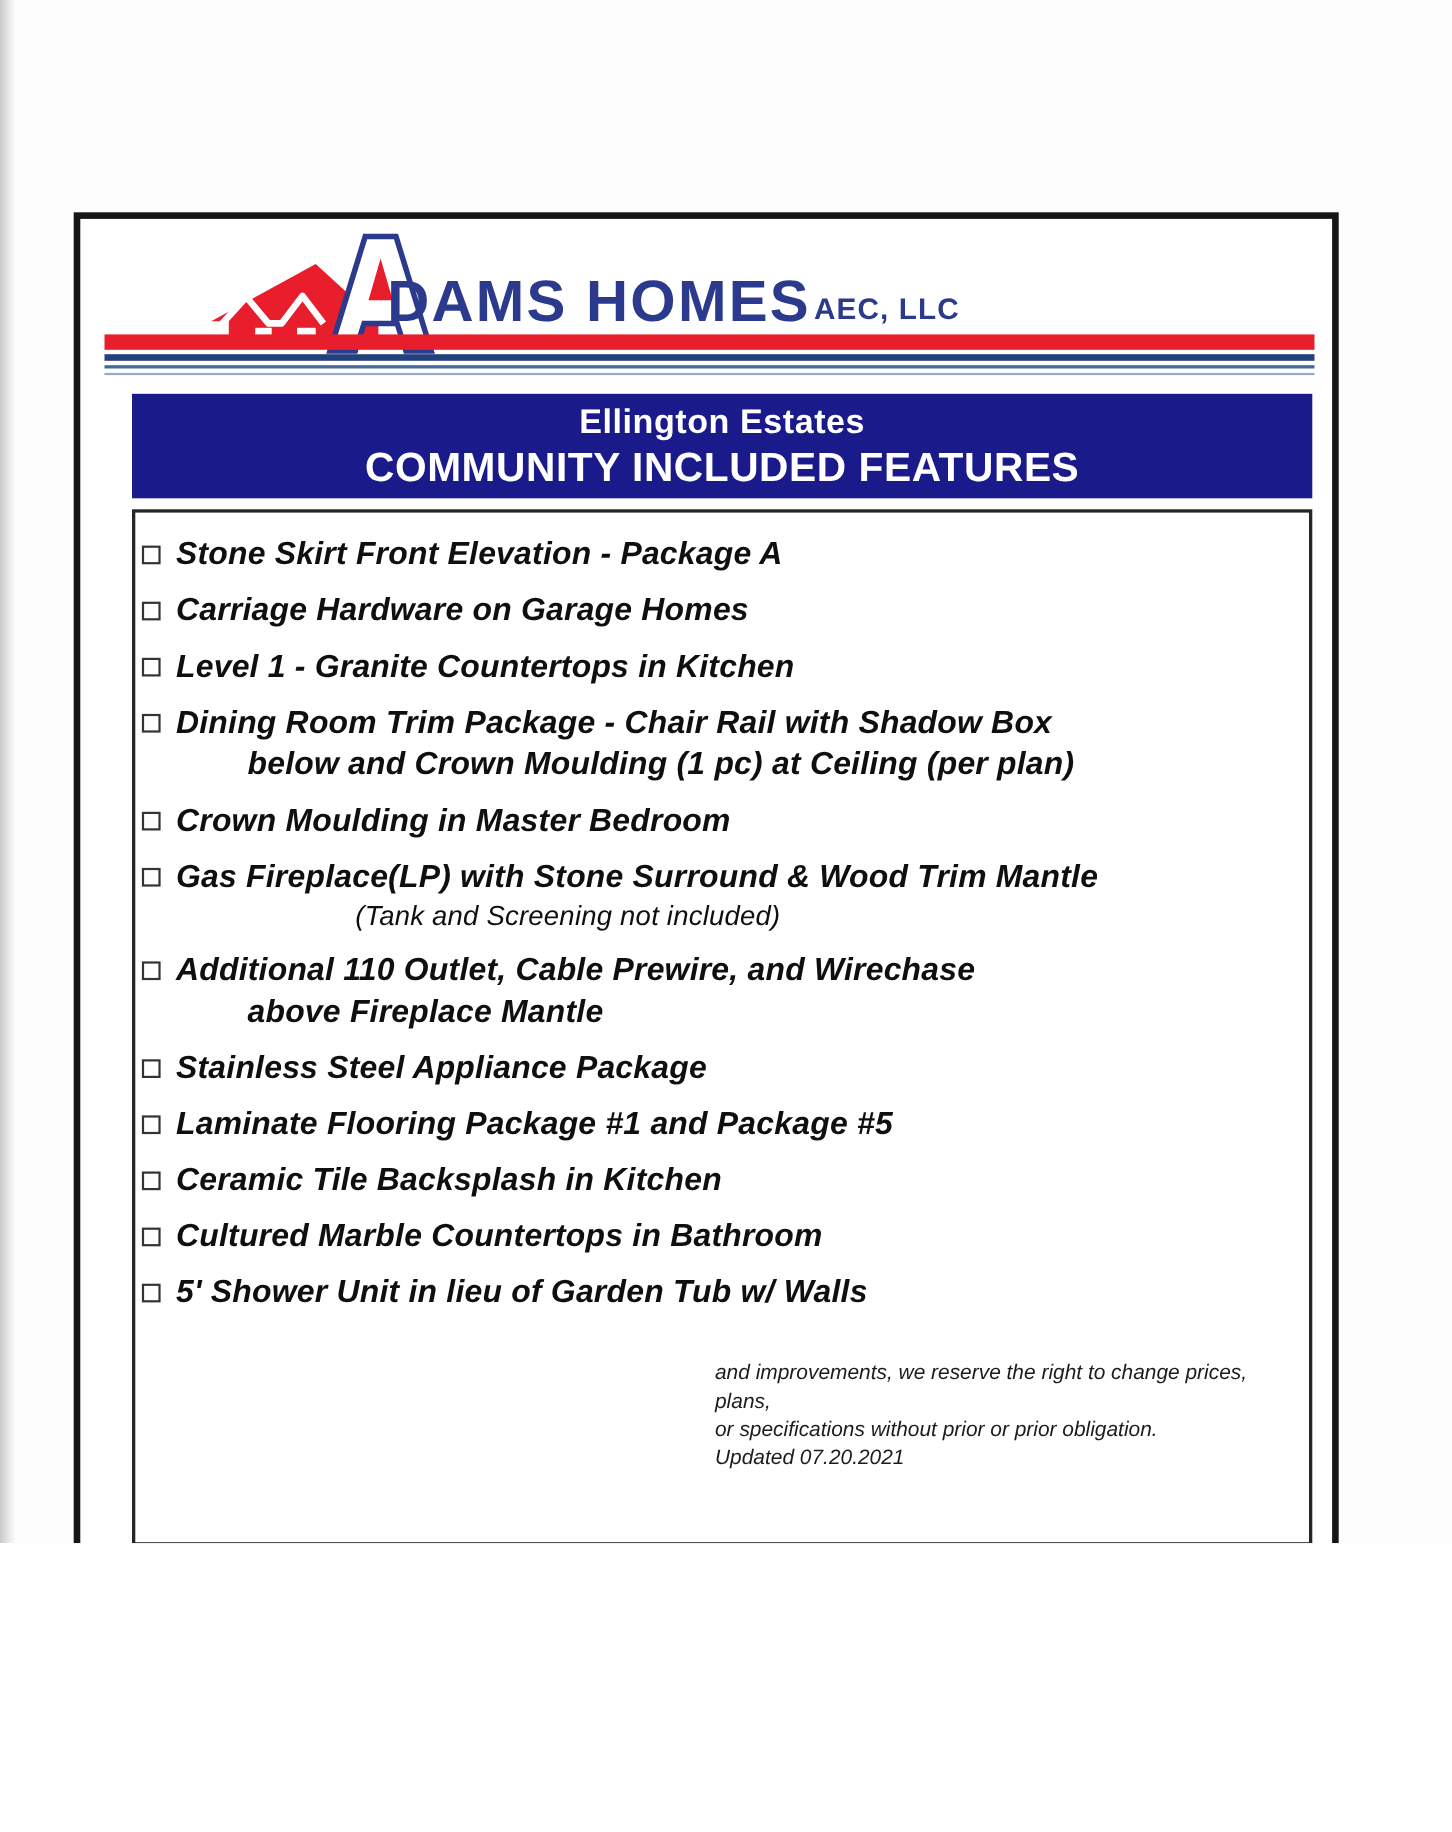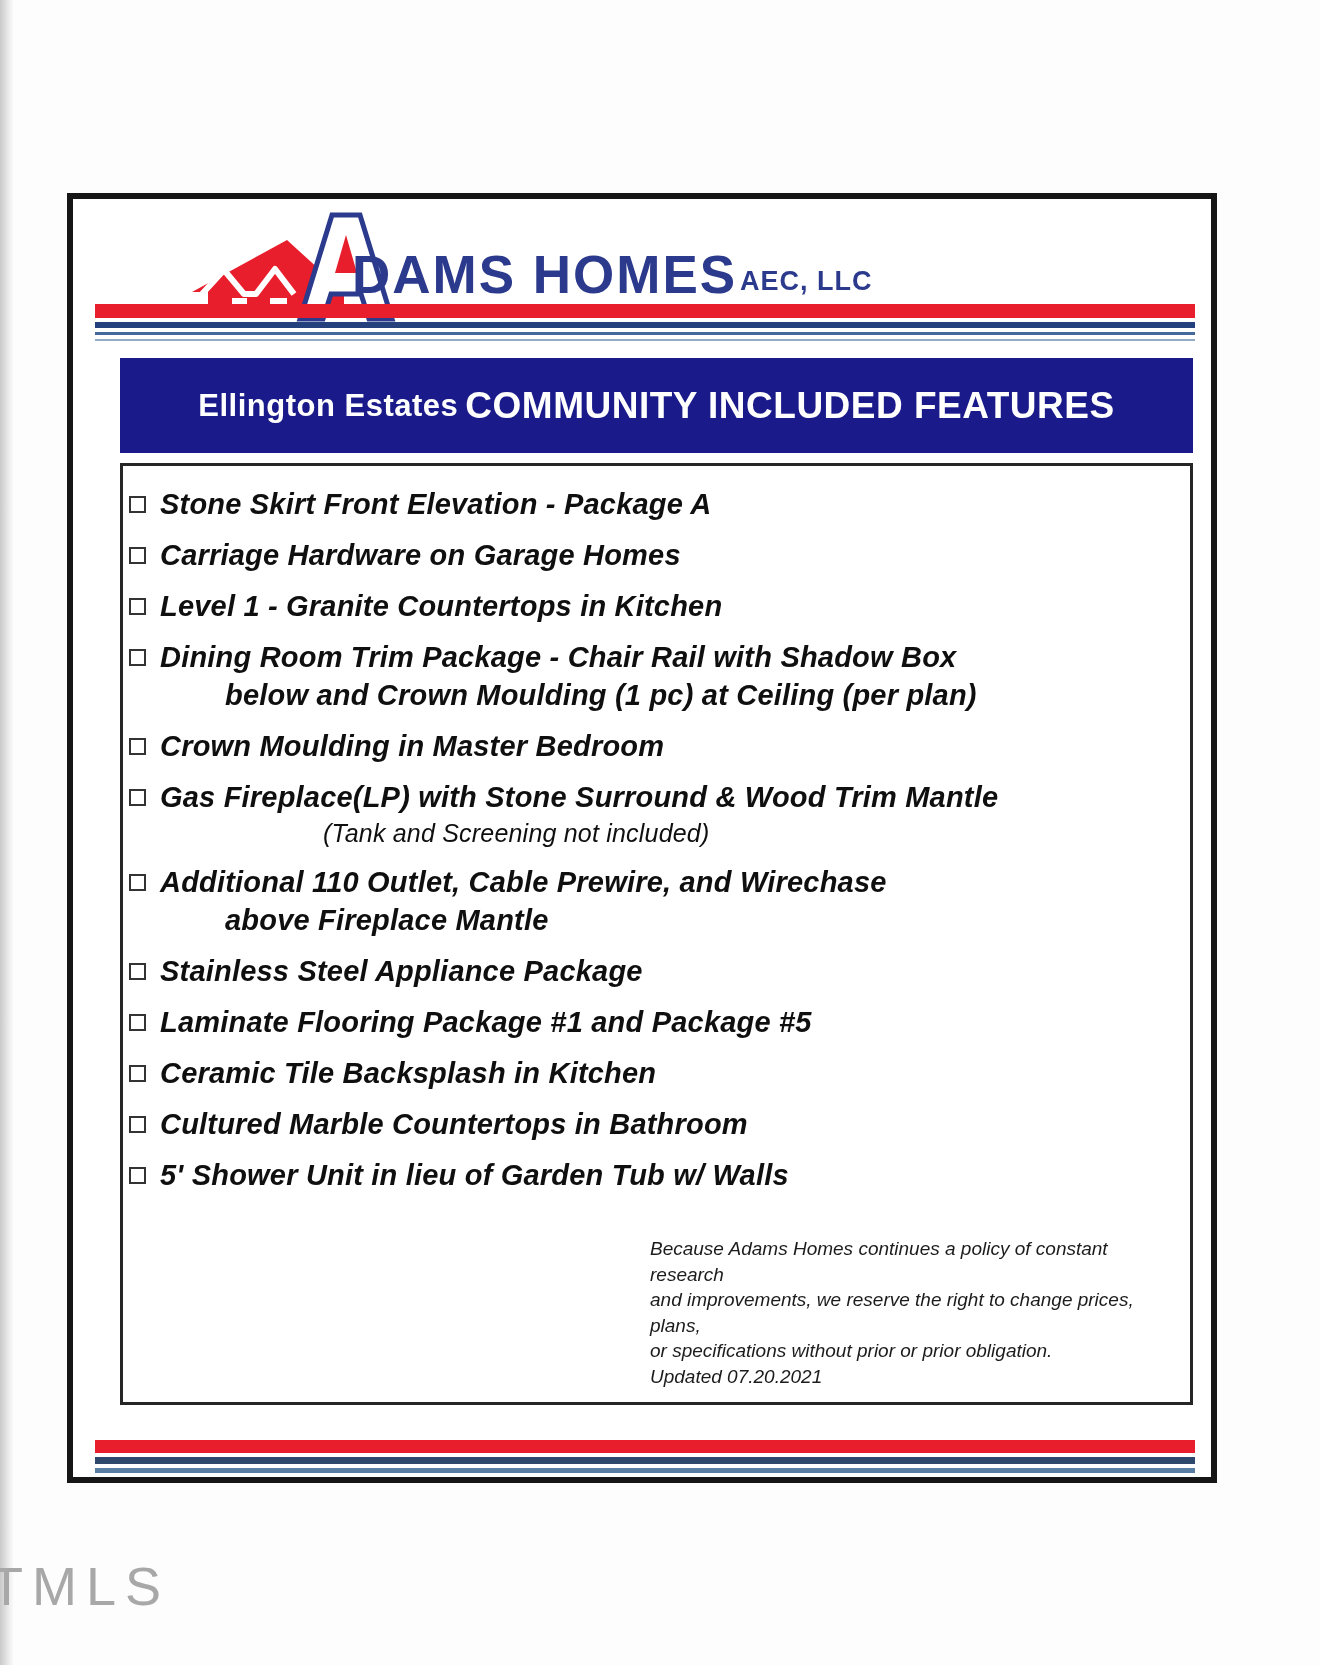--- a/index.html
+++ b/index.html
@@ -1,17 +1,17 @@
 <!DOCTYPE html>
 <html style="--brand_red: #e91e2c; --brand_navy: #2b3a8c; --banner_navy: #1a1a8a; --line_dark_blue: #24417d; --line_mid_blue: #46699b; --line_light_blue: #93abc7; --bottom_navy: #2d486b; --bottom_steel: #5a7da4; --text_black: #0f0f0f; --watermark_gray: #a8a8a8;"><head>
 <meta charset="utf-8">
 <style>
   html,body{margin:0;padding:0;background:#ffffff;}
   .page{
-    position:relative;width:1320px;height:1665px;background:#fdfdfd;
+    position:relative;width:1320px;height:1403px;background:#fdfdfd;
     font-family:"Liberation Sans", sans-serif;overflow:hidden;
   }
   .scan-edge{position:absolute;left:0;top:0;width:14px;height:100%;
     background:linear-gradient(to right,#c9c9c9,#efefef 70%,#fdfdfd);}
   .frame{position:absolute;left:67px;top:193px;width:1150px;height:1290px;
     box-sizing:border-box;border:6px solid #161616;background:#ffffff;}
 
   
   .house-svg{position:absolute;left:190px;top:236px;width:156px;height:80px;}
   .bigA-svg{position:absolute;left:286px;top:211px;width:120px;height:112px;}
@@ -22,21 +22,21 @@
 
   
   .bar{position:absolute;left:95px;width:1100px;}
   .bar.red-top{top:304px;height:14px;background:var(--brand_red,#e91e2c);}
   .bar.blue1{top:322px;height:6px;background:var(--line_dark_blue,#24417d);}
   .bar.blue2{top:332px;height:3px;background:var(--line_mid_blue,#46699b);}
   .bar.blue3{top:339px;height:2px;background:var(--line_light_blue,#93abc7);}
 
   
   .banner{position:absolute;left:120px;top:358px;width:1073px;height:95px;
-    background:var(--banner_navy,#1a1a8a);color:#ffffff;display:flex;flex-direction:row;
+    background:var(--banner_navy,#1a1a8a);color:#ffffff;display:flex;flex-direction:column;
     align-items:center;justify-content:center;gap:7px;text-align:center;}
   .banner .l1{font-size:31px;font-weight:bold;letter-spacing:0.5px;line-height:1;}
   .banner .l2{font-size:37px;font-weight:bold;letter-spacing:0.5px;line-height:1;}
 
   
   .list-box{position:absolute;left:120px;top:463px;width:1073px;height:942px;
     box-sizing:border-box;border:3px solid #262626;background:#ffffff;
     padding:19px 10px 0 4px;overflow:hidden;}
   .feature-row{display:flex;align-items:flex-start;margin:0 0 13px 0;}
   .checkbox{flex:none;width:13px;height:13px;box-sizing:content-box;border:2px solid #333;
@@ -161,21 +161,20 @@
       </div>
       <div class="feature-row">
         <span class="checkbox"></span>
         <div class="feature-text">
           <div>5' Shower Unit in lieu of Garden Tub w/ Walls</div>
         </div>
       </div>
     </div>
 
   <div class="disclaimer">
-      <div>Because Adams Homes continues a policy of constant research</div>
       <div>and improvements, we reserve the right to change prices, plans,</div>
       <div>or specifications without prior or prior obligation.</div>
       <div>Updated 07.20.2021</div>
     </div>
 
   <div class="bar red-bottom"></div>
   <div class="bar navy-bottom"></div>
   <div class="bar steel-bottom"></div>
 
   <div class="watermark">TMLS</div>

